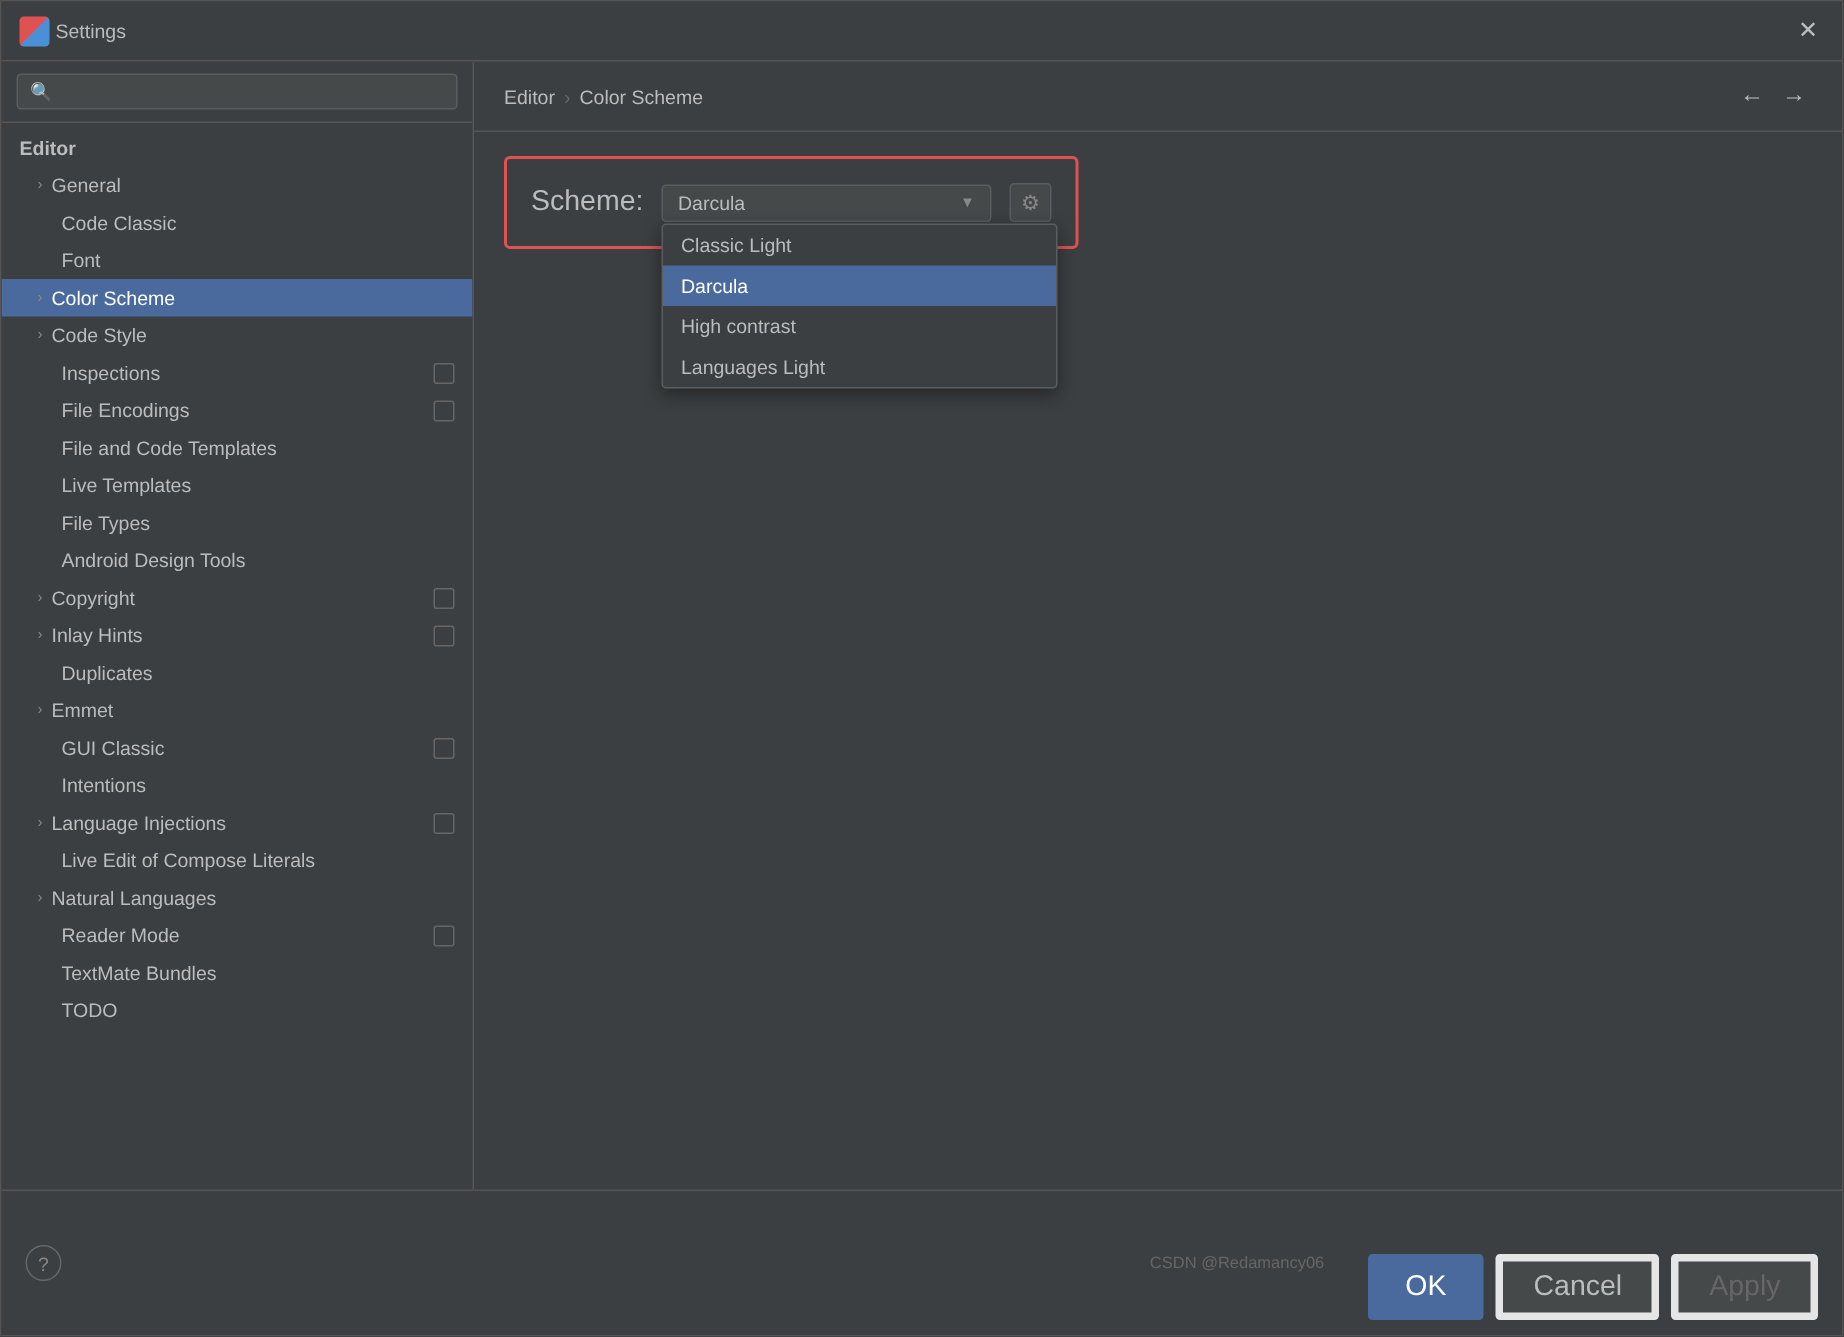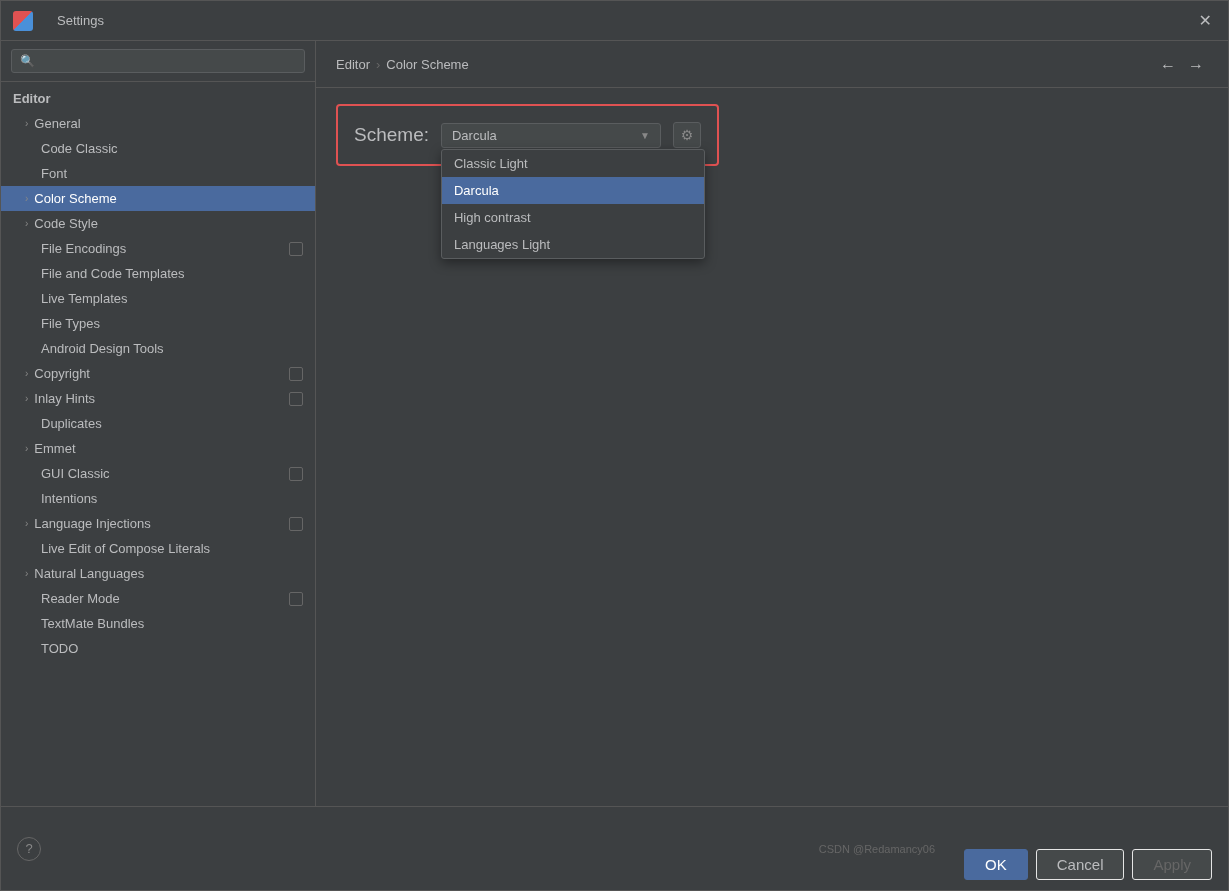--- a/index.html
+++ b/index.html
@@ -31,21 +31,21 @@
       align-items: center;
       justify-content: space-between;
       padding: 8px 12px;
       border-bottom: 1px solid #555;
       height: 40px;
     }
 
     .title-bar-left {
       display: flex;
       align-items: center;
-      gap: 24px;
+      gap: 4px;
     }
 
     .app-icon {
       width: 20px;
       height: 20px;
       background: linear-gradient(135deg, #e05252 50%, #4a90d9 50%);
       border-radius: 3px;
     }
 
     .title-text {
@@ -299,23 +299,23 @@
     }
 
     .bottom-buttons {
       display: flex;
       gap: 8px;
     }
 
     .btn {
       padding: 6px 20px;
       border-radius: 3px;
-      font-size: 15px;
-      cursor: pointer;
-      border: 1px solid #e5e5e5;
+      font-size: 19px;
+      cursor: pointer;
+      border: 5px solid #e5e5e5;
       color: #bbbcbe;
       background: #45494a;
       margin-top: 32px;
     }
 
     .btn-primary {
       background: #4a6a9e;
       border-color: #4a6a9e;
       color: #fff;
     }
@@ -375,20 +375,24 @@
         <div class="sidebar-item indent-1 active">
           <span class="chevron">›</span>
           <span>Color Scheme</span>
         </div>
 
         <div class="sidebar-item indent-1">
           <span class="chevron">›</span>
           <span>Code Style</span>
         </div>
 
+        <div class="sidebar-item indent-2">
+          <span>Inspections</span>
+          <div class="icon-square"></div>
+        </div>
 
         <div class="sidebar-item indent-2">
           <span>File Encodings</span>
           <div class="icon-square"></div>
         </div>
 
         <div class="sidebar-item indent-2">
           <span>File and Code Templates</span>
         </div>
 

